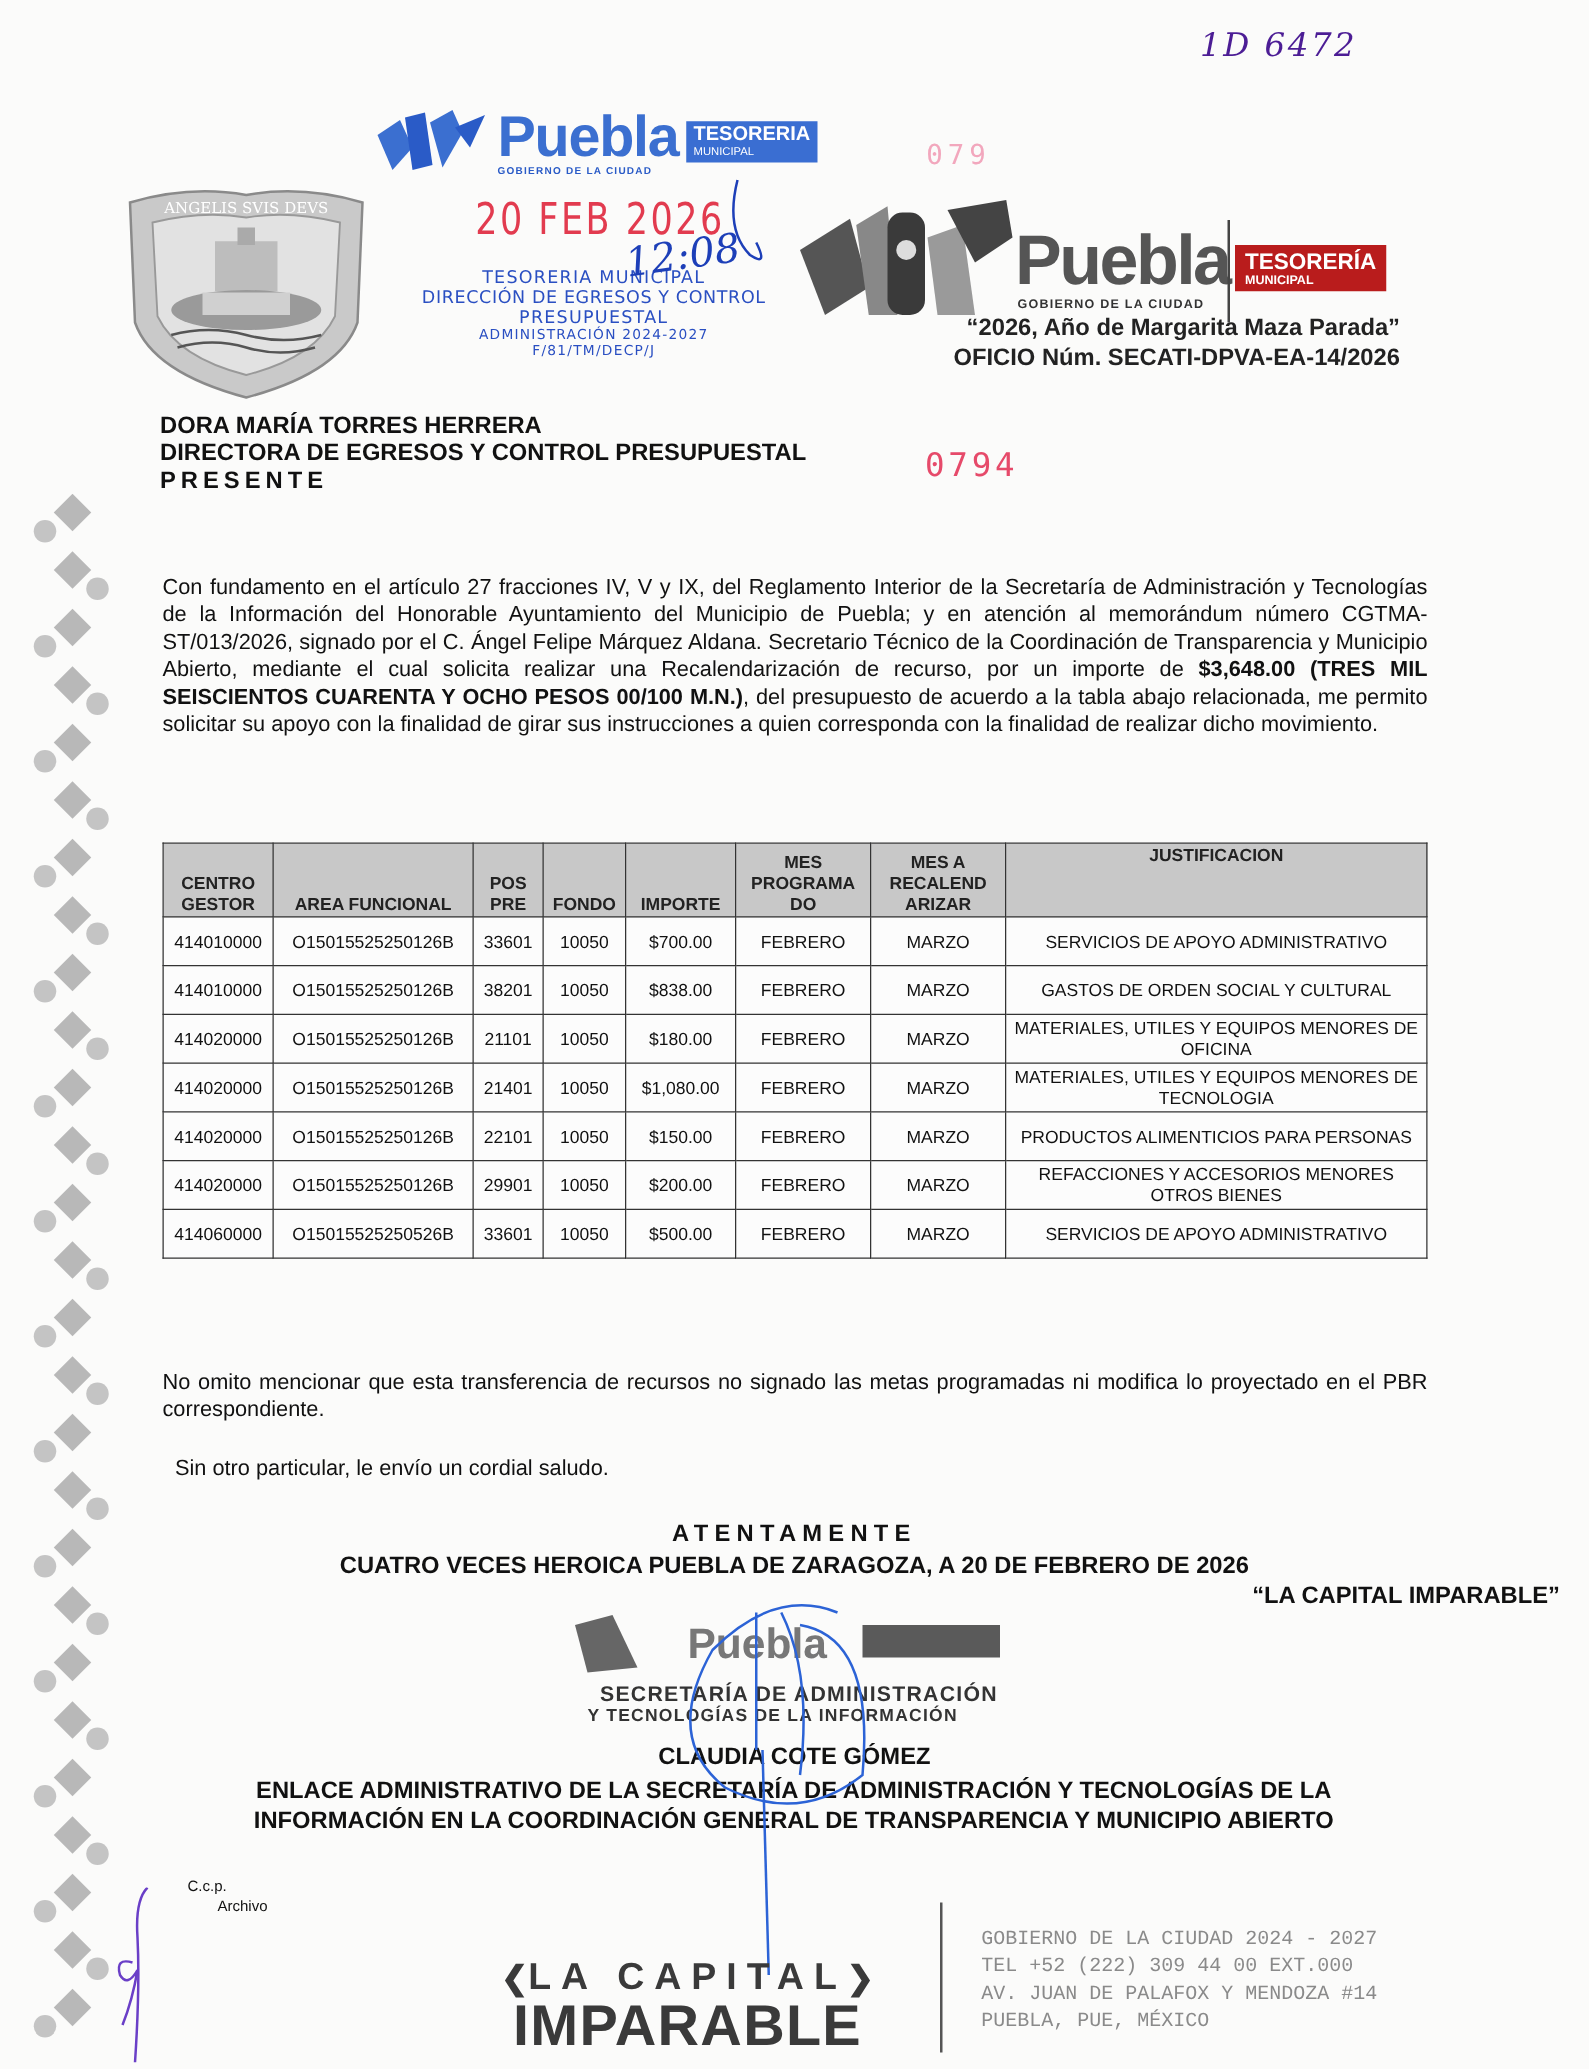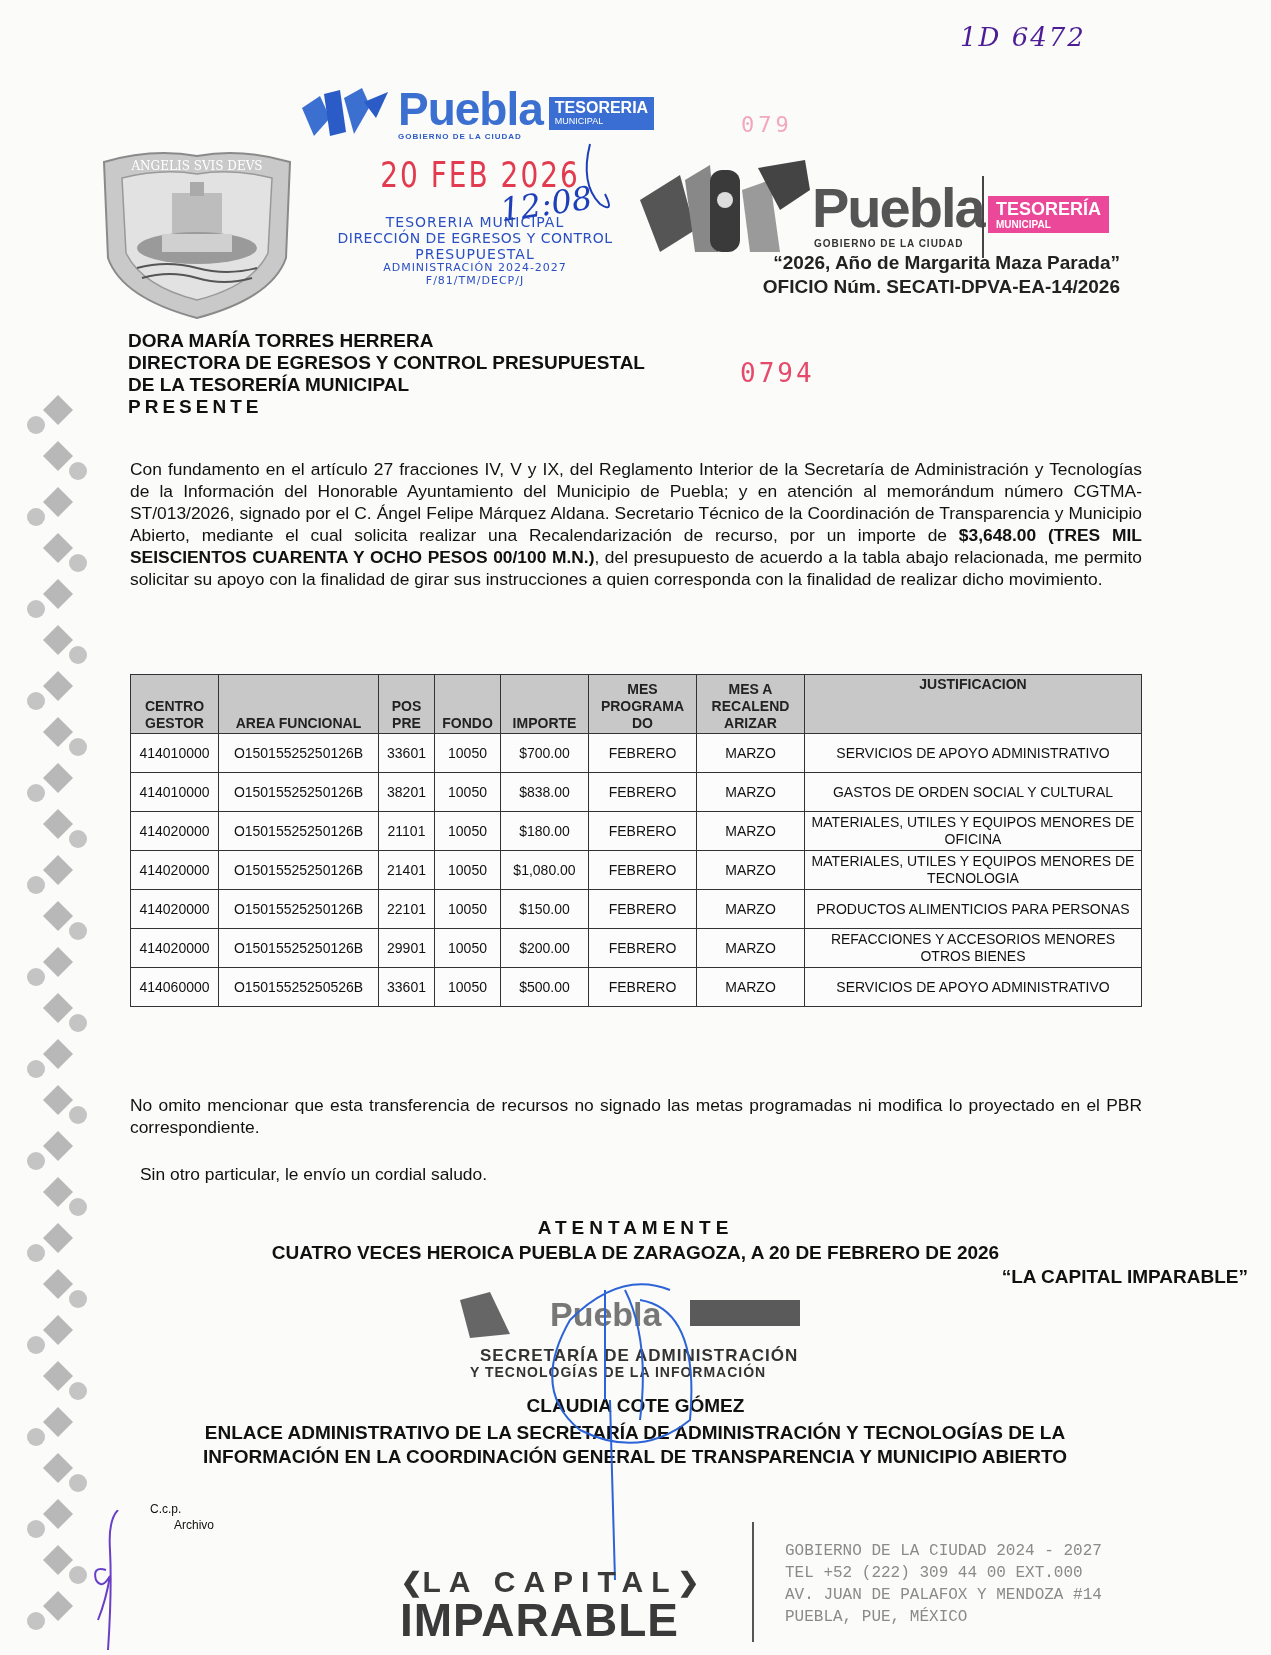--- a/index.html
+++ b/index.html
@@ -26,21 +26,21 @@
   .stamp-lines .l1 { font-size:14px; letter-spacing:1px; }
   .stamp-lines .l2 { font-size:14px; letter-spacing:0.5px; }
   .stamp-lines .l3 { font-size:14px; letter-spacing:1px; }
   .stamp-lines .l4 { font-size:11px; letter-spacing:1px; }
   .stamp-lines .l5 { font-size:11px; letter-spacing:1px; }
   
   .hdr-logo { left:640px; top:160px; width:470px; height:95px; }
   .hdr-pb { left:812px; top:180px; font-size:56px; font-weight:bold; color:#555; letter-spacing:-2px; line-height:1; }
   .hdr-gob { left:814px; top:238px; font-size:10px; font-weight:bold; color:#333; letter-spacing:1px; }
   .hdr-sep { left:982px; top:176px; width:2px; height:82px; background:#444; }
-  .hdr-tes { left:988px; top:196px; background:#ec4899; color:#fff; padding:4px 8px 3px; font-weight:bold; font-size:18px; line-height:1; }
+  .hdr-tes { left:988px; top:196px; background:#b91c1c; color:#fff; padding:4px 8px 3px; font-weight:bold; font-size:18px; line-height:1; }
   .hdr-tes small { display:block; font-size:10px; margin-top:2px; }
   .hdr-year { left:700px; top:252px; width:420px; text-align:right; font-size:19px; font-weight:bold; color:#222; }
   .hdr-oficio { left:650px; top:276px; width:470px; text-align:right; font-size:19px; font-weight:bold; color:#222; }
   
   .recipient { left:128px; top:330px; font-family:"Liberation Sans Narrow","Liberation Sans", sans-serif; font-weight:bold; font-size:19px; line-height:22px; color:#111; }
   .recipient .presente { letter-spacing:4px; }
   .red-num { left:740px; top:358px; font-family:"DejaVu Sans Mono", monospace; font-size:26px; color:#e64a6a; letter-spacing:3px; }
   
   .para { left:130px; top:458px; width:1012px; font-size:17.4px; line-height:22px; text-align:justify; color:#111; }
   .para b { font-weight:bold; }
@@ -61,21 +61,21 @@
   .sign-stamp .s1 { position:absolute; left:20px; top:56px; font-size:17px; font-weight:bold; color:#333; letter-spacing:1px; }
   .sign-stamp .s2 { position:absolute; left:10px; top:74px; font-size:14px; font-weight:bold; color:#333; letter-spacing:1px; }
   .signer { left:0; top:1395px; width:1271px; text-align:center; font-weight:bold; font-size:19px; }
   .signer-title { left:140px; top:1421px; width:990px; text-align:center; font-weight:bold; font-size:19px; line-height:24px; }
   .ccp { left:150px; top:1502px; font-size:12px; }
   .archivo { left:174px; top:1518px; font-size:12px; }
   .initials { left:88px; top:1510px; width:40px; height:140px; }
   
   .footer-logo { left:400px; top:1565px; width:300px; }
   .footer-logo .cap { display:flex; align-items:center; justify-content:center; font-weight:bold; font-size:30px; letter-spacing:8px; color:#3a3a3a; }
-  .footer-logo .imp { font-weight:bold; font-size:46px; color:#3a3a3a; line-height:1; letter-spacing:1px; margin-top:-2px; }
+  .footer-logo .imp { text-align:center; font-weight:bold; font-size:46px; color:#3a3a3a; line-height:1; letter-spacing:1px; margin-top:-2px; }
   .footer-sep { left:752px; top:1522px; width:2px; height:120px; background:#555; }
   .footer-addr { left:785px; top:1540px; font-family:"Liberation Mono", monospace; font-size:16px; line-height:22px; color:#8a8a8a; }
   .sig-svg { left:440px; top:140px; width:720px; height:1440px; pointer-events:none; }
 </style>
 </head>
 <body>
 
 <svg class="abs border-deco" viewBox="0 0 80 1240" id="deco">
     <path d="M40 0 L55 15 L40 30 L25 15 Z" fill="#b8b8b8"></path>
     <circle cx="18" cy="30" r="9" fill="#c4c4c4"></circle>
@@ -190,21 +190,20 @@
 <div class="abs hdr-tes">
   <span>TESORERÍA</span>
   <small>MUNICIPAL</small>
 </div>
 <div class="abs hdr-year">“2026, Año de Margarita Maza Parada”</div>
 <div class="abs hdr-oficio">OFICIO Núm. SECATI-DPVA-EA-14/2026</div>
 
 <div class="abs recipient">
   <div>DORA MARÍA TORRES HERRERA</div>
   <div>DIRECTORA DE EGRESOS Y CONTROL PRESUPUESTAL</div>
-  <div>DE LA TESORERÍA MUNICIPAL</div>
   <div class="presente">PRESENTE</div>
 </div>
 <div class="abs red-num">0794</div>
 
 <div class="abs para"><span>Con fundamento en el artículo 27 fracciones IV, V y IX, del Reglamento Interior de la Secretaría de Administración y Tecnologías de la Información del Honorable Ayuntamiento del Municipio de Puebla; y en atención al memorándum número CGTMA-ST/013/2026, signado por el C. Ángel Felipe Márquez Aldana. Secretario Técnico de la Coordinación de Transparencia y Municipio Abierto, mediante el cual solicita realizar una Recalendarización de recurso, por un importe de </span><b>$3,648.00</b><b> (TRES MIL SEISCIENTOS CUARENTA Y OCHO PESOS 00/100 M.N.)</b><span>, del presupuesto de acuerdo a la tabla abajo relacionada, me permito solicitar su apoyo con la finalidad de girar sus instrucciones a quien corresponda con la finalidad de realizar dicho movimiento.</span></div>
 
 <table class="abs tbl">
   <colgroup>
     <col style="width:88px">
       <col style="width:160px">

